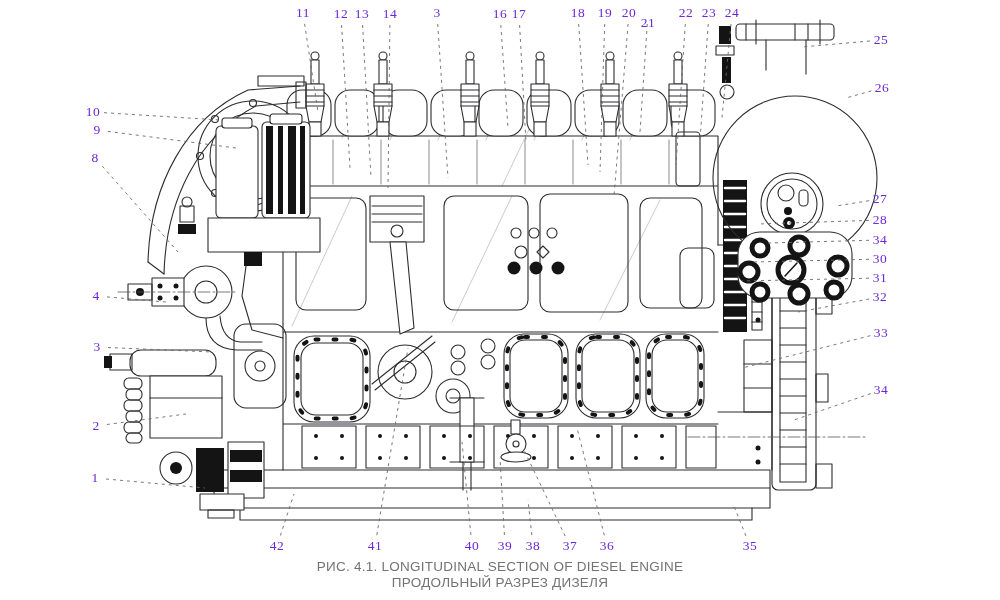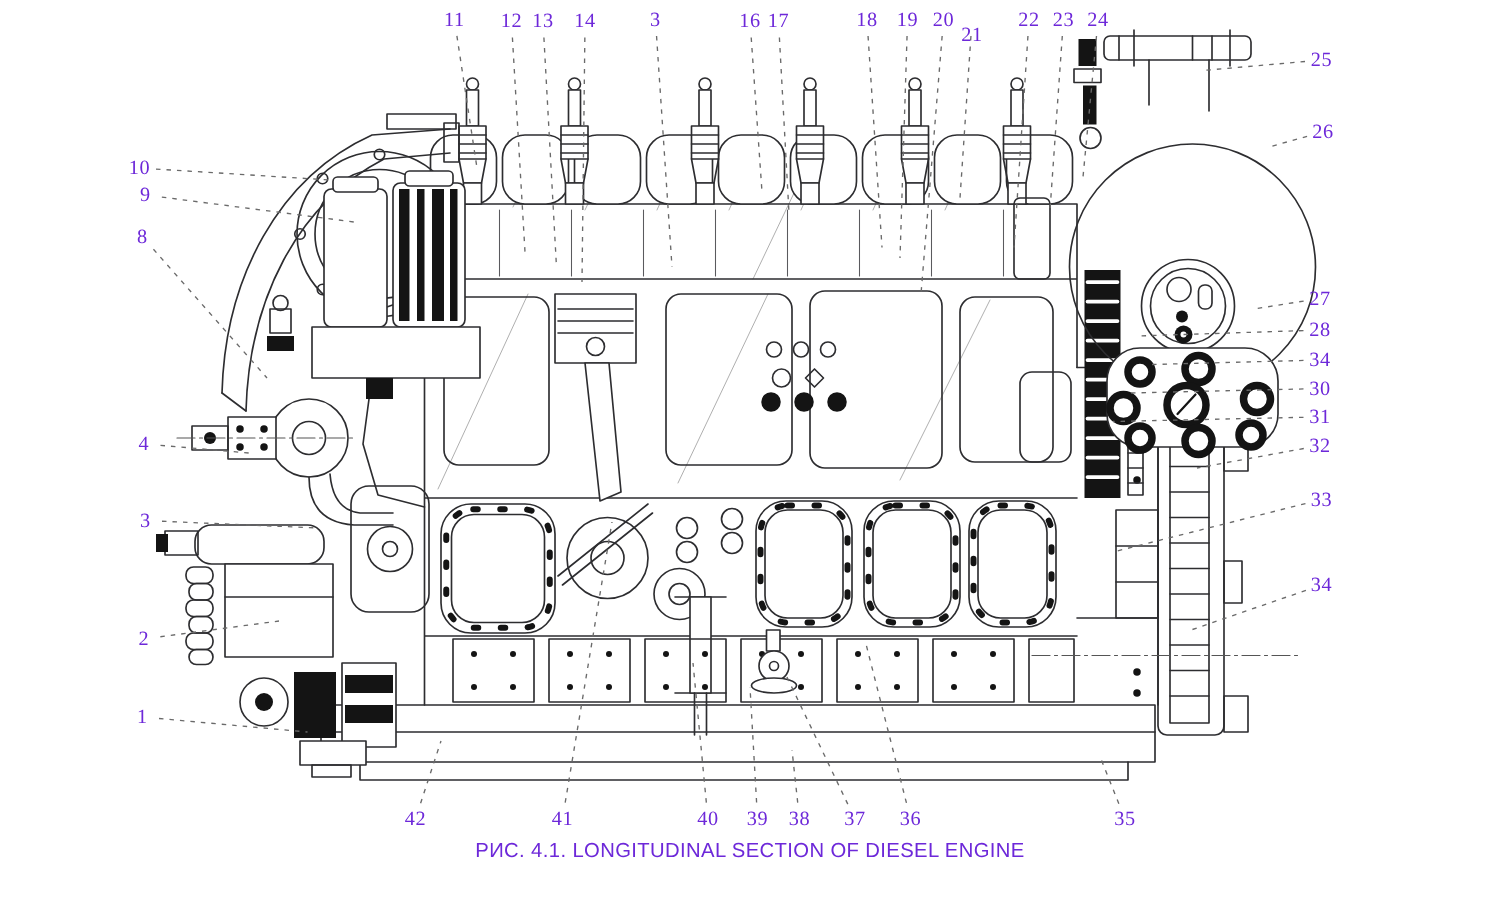--- a/index.html
+++ b/index.html
@@ -3,21 +3,21 @@
 <meta charset="utf-8">
 <style>
   html,body{margin:0;padding:0;background:#fff;}
   .stage{position:relative;width:1000px;height:600px;background:#fff;overflow:hidden;
          font-family:"Liberation Sans",sans-serif;}
   .stage svg{position:absolute;left:0;top:0;}
   .callout{position:absolute;transform:translate(-50%,-50%);
            font-family:"Liberation Serif",serif;font-size:13.5px;color:#6d28d9;
            letter-spacing:.5px;white-space:nowrap;}
   .caption{position:absolute;left:0;width:1000px;top:559px;text-align:center;
-           font-size:13.5px;line-height:15.5px;color:#6d28d9;letter-spacing:.25px;}
+           font-size:13.5px;line-height:15.5px;color:#737373;letter-spacing:.25px;}
 </style>
 </head>
 <body>
 
 <div class="stage">
 
   <svg width="1000" height="600" viewBox="0 0 1000 600">
     <defs>
       <g id="tower" fill="#fff">
         <circle cx="0" cy="56" r="4"></circle>
@@ -399,14 +399,15 @@
       <div class="callout" style="left: 570px; top: 546px;">37</div>
       <div class="callout" style="left: 533px; top: 546px;">38</div>
       <div class="callout" style="left: 505px; top: 546px;">39</div>
       <div class="callout" style="left: 472px; top: 546px;">40</div>
       <div class="callout" style="left: 375px; top: 546px;">41</div>
       <div class="callout" style="left: 277px; top: 546px;">42</div>
     </div>
 
   <div class="caption">
     <div>РИС. 4.1. LONGITUDINAL SECTION OF DIESEL ENGINE</div>
+    <div>ПРОДОЛЬНЫЙ РАЗРЕЗ ДИЗЕЛЯ</div>
   </div>
 </div>
 
 </body></html>

